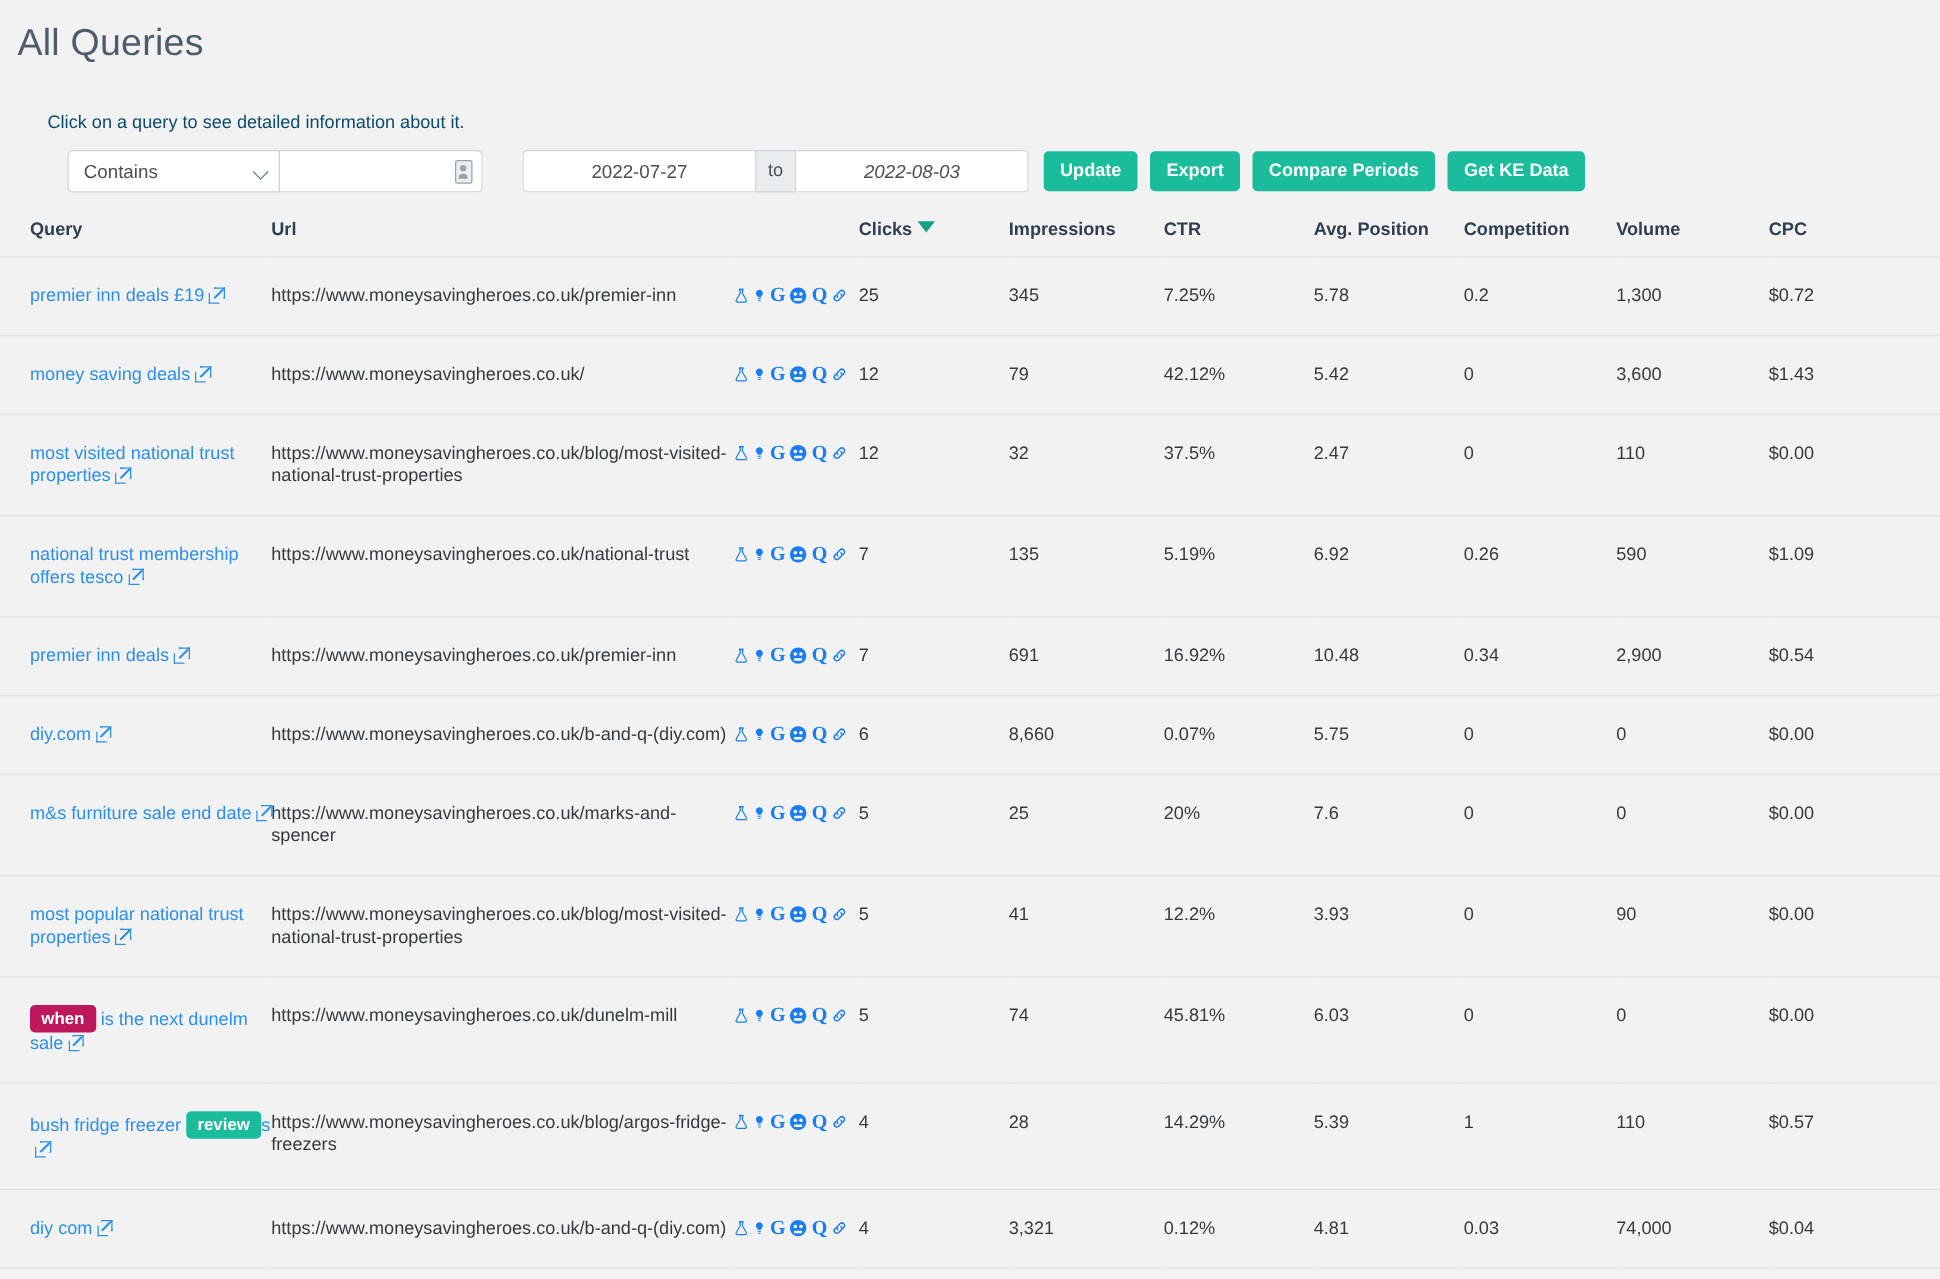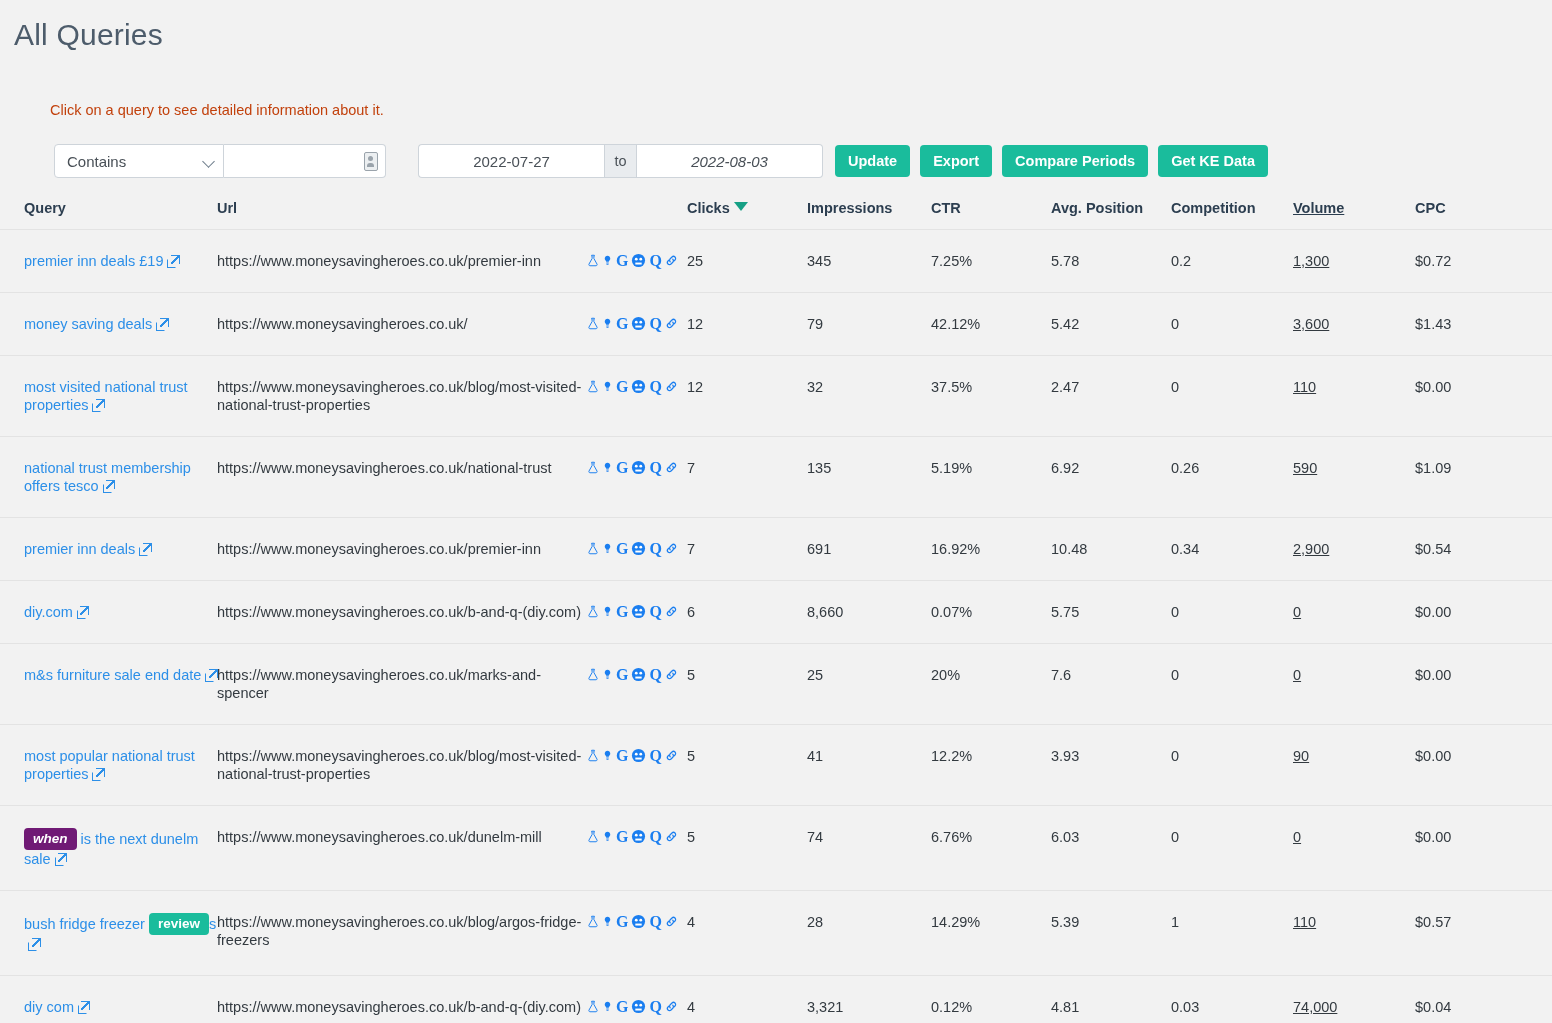--- a/index.html
+++ b/index.html
@@ -25,23 +25,23 @@
   .page-title {
     font-size: 30px;
     font-weight: 400;
     color: #4d5c6b;
     margin: 0;
     padding: 18px 0 0 14px;
     letter-spacing: 0.2px;
   }
   .helper-text {
     font-size: 14.5px;
-    color: #c2410c;
+    color: #0c4a6e;
     padding: 38px 15px 0 38px;
-    margin: 12px;
+    margin: 0;
   }
   
   .filter-bar {
     display: flex;
     align-items: stretch;
     padding: 14px 0 0 54px;
     gap: 0;
     height: 34px;
   }
   .sel-wrap {
@@ -199,21 +199,21 @@
     line-height: 18px;
   }
   .col-query  { width: 193px; padding-left: 24px !important; }
   .col-url    { width: 370px; }
   .col-icons  { width: 100px; }
   .col-clicks { width: 120px; margin-left: 32px; }
   .col-impr   { width: 124px; }
   .col-ctr    { width: 120px; }
   .col-pos    { width: 120px; }
   .col-comp   { width: 122px; }
-  .col-vol    { width: 122px; text-decoration: underline; }
+  .col-vol    { width: 122px; }
   .col-cpc    { width: 140px; }
 
   th.col-query { padding-left: 24px !important; }
 
   .sort-caret {
     display: inline-block;
     width: 0; height: 0;
     border-left: 7px solid transparent;
     border-right: 7px solid transparent;
     border-top: 9px solid #16a085;
@@ -256,21 +256,21 @@
     display: inline-block;
     color: #fff;
     font-size: 13.5px;
     font-weight: bold;
     border-radius: 4px;
     padding: 3px 9px 4px 9px;
     line-height: 15px;
     vertical-align: 1px;
   }
   .badge-orange { background: #f0a košt; }
-  .badge-orange { background: #701a75; font-style: italic; }
+  .badge-orange { background: #be185d; }
   .badge-green  { background: #1abc9c; }
   .url-cell { color: #3a4148; word-break: break-word; padding-right: 6px; }
   .muted { color: #a9adb1; }
   .icons {
     white-space: nowrap;
     color: #1a7ef0;
     line-height: 1;
     display: flex;
     gap: 3px;
     align-items: center;
@@ -737,21 +737,21 @@
               <span style="display: inline-flex; align-items: center; cursor: pointer;">
                 <svg width="13" height="13" viewBox="0 0 16 16" fill="#1a7ef0">
                   <path d="M6.4 9.6a2.6 2.6 0 0 1 0 -3.7l2.2 -2.2a2.6 2.6 0 1 1 3.7 3.7l-1 1" fill="none" stroke="#1a7ef0" stroke-width="1.5" stroke-linecap="round"></path>
                   <path d="M9.6 6.4a2.6 2.6 0 0 1 0 3.7l-2.2 2.2a2.6 2.6 0 1 1 -3.7 -3.7l1 -1" fill="none" stroke="#1a7ef0" stroke-width="1.5" stroke-linecap="round"></path>
                 </svg>
               </span>
             </div>
           </td>
           <td class="col-clicks">5</td>
           <td class="col-impr">74</td>
-          <td class="col-ctr">6.76%</td>
+          <td class="col-ctr">45.81%</td>
           <td class="col-pos">6.03</td>
           <td class="col-comp muted">0</td>
           <td class="col-vol muted">0</td>
           <td class="col-cpc muted">$0.00</td>
         </tr>
         <tr>
           <td class="col-query"><a class="qlink" href="#"><span>bush fridge freezer </span><span class="badge badge-green">review</span><span>s</span><span class="ext-icon"></span></a></td>
           <td class="col-url url-cell">https://www.moneysavingheroes.co.uk/blog/argos-fridge-freezers</td>
           <td class="col-icons">
             <div class="icons">

